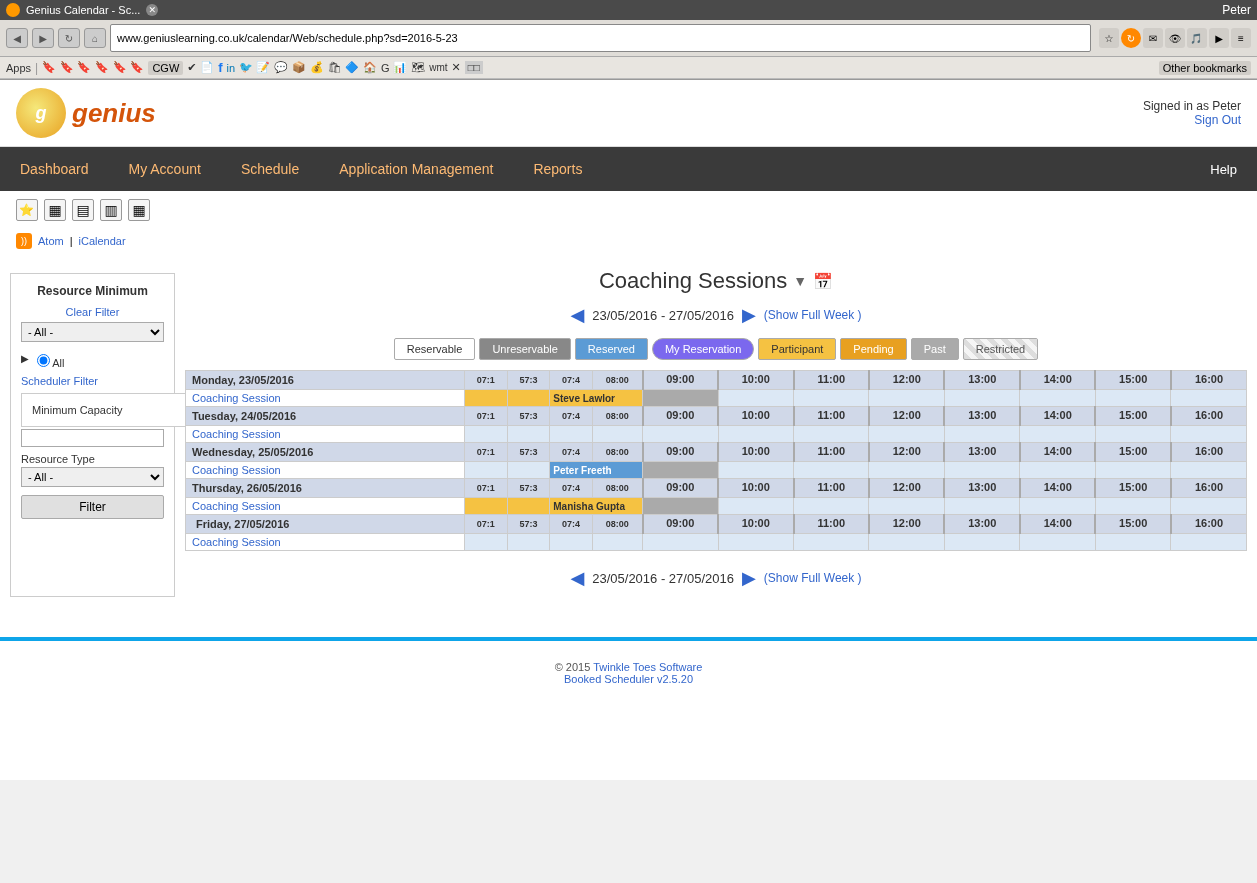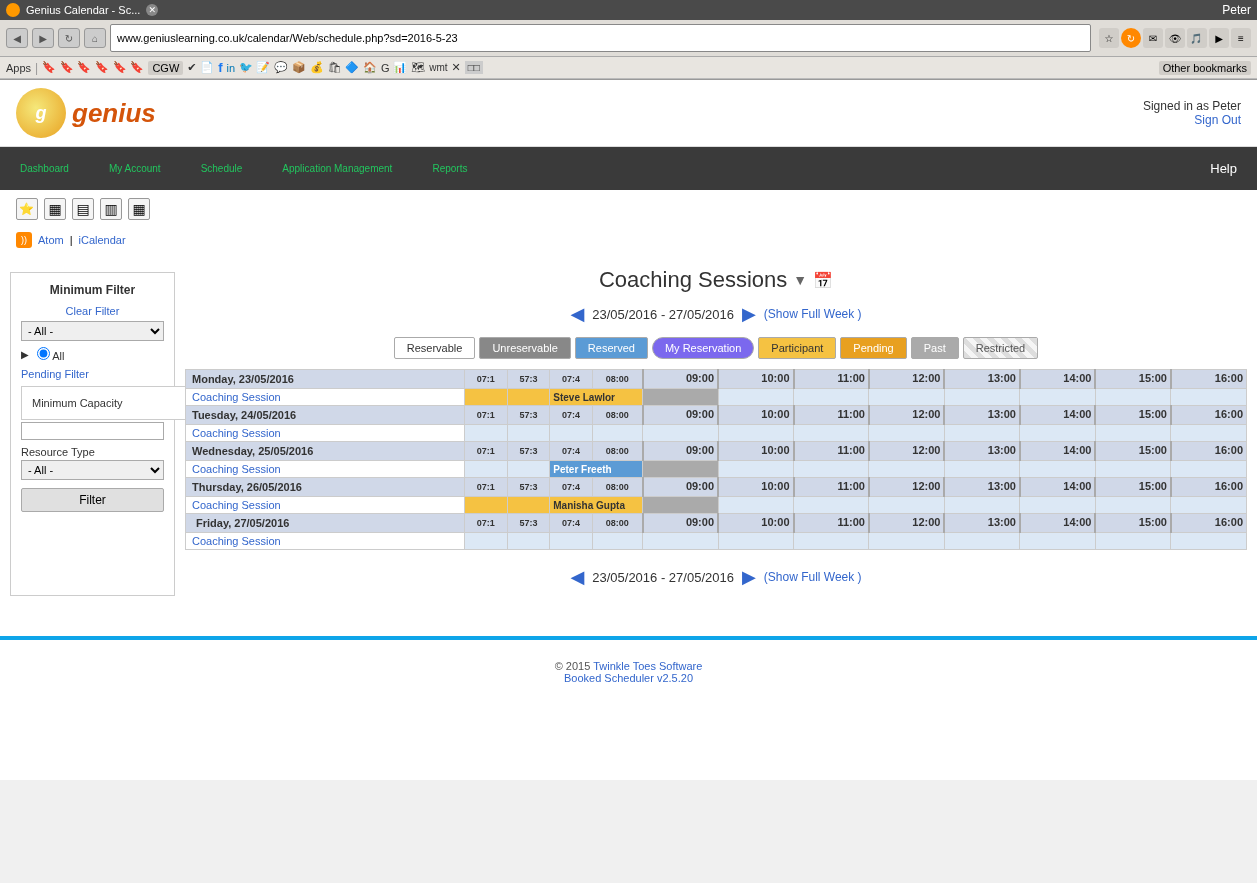--- a/index.html
+++ b/index.html
@@ -25,34 +25,34 @@
 
     
     .site-header { background: white; padding: 8px 16px; display: flex; align-items: center; justify-content: space-between; border-bottom: 1px solid #ddd; }
     .logo-area { display: flex; align-items: center; }
     .user-info { text-align: right; font-size: 12px; color: #333; margin-left: 7px; }
     .user-info a { color: #3366cc; text-decoration: none; }
 
     
     .main-nav { background: #3a3a3a; display: flex; align-items: center; justify-content: space-between; }
     .nav-items { display: flex; }
-    .nav-item { color: #22c55e; padding: 14px 20px; cursor: pointer; font-size: 10px; font-weight: normal; }
+    .nav-item { color: #fdba74; padding: 14px 20px; cursor: pointer; font-size: 14px; font-weight: normal; }
     .nav-help { color: white; padding: 14px 20px; cursor: pointer; font-size: 13px; }
 
     
     .toolbar { padding: 8px 16px; display: flex; align-items: center; gap: 6px; }
     .toolbar-icon { width: 22px; height: 22px; cursor: pointer; border: 1px solid #999; border-radius: 2px; display: flex; align-items: center; justify-content: center; background: #f5f5f5; }
 
     
     .calendar-container { padding: 0 10px 20px 10px; display: flex; gap: 10px; }
     .sidebar { width: 165px; min-width: 165px; background: white; border: 1px solid #ccc; padding: 10px; margin-top: 20px; }
     .sidebar-title { text-align: center; font-weight: bold; font-size: 12px; margin-bottom: 8px; color: #333; }
     .clear-filter-link { color: #3366cc; text-decoration: none; font-size: 11px; display: block; text-align: center; margin-bottom: 4px; }
     .sidebar select { width: 100%; font-size: 11px; padding: 2px; border: 1px solid #aaa; }
-    .sidebar label { font-size: 11px; display: block; margin: 2px 0 2px; color: #333; }
+    .sidebar label { font-size: 11px; display: block; margin: 8px 0 2px; color: #333; }
     .sidebar input[type=text] { width: 100%; font-size: 11px; border: 1px solid #aaa; padding: 2px; }
     .filter-btn { width: 100%; margin-top: 8px; padding: 4px; background: #e0e0e0; border: 1px solid #aaa; cursor: pointer; font-size: 12px; border-radius: 2px; }
     .adv-filter-link { color: #3366cc; text-decoration: none; font-size: 11px; display: block; margin: 4px 0; }
     .radio-group { display: flex; align-items: center; gap: 4px; font-size: 11px; margin: 4px 0; }
     .sidebar-triangle { color: #333; font-size: 10px; margin-right: 4px; }
 
     
     .main-calendar { flex: 1; }
     .cal-title { text-align: center; font-size: 22px; color: #333; margin: 15px 0 10px; display: flex; align-items: center; justify-content: center; gap: 6px; }
     .cal-nav { text-align: center; margin-bottom: 12px; font-size: 13px; display: flex; align-items: center; justify-content: center; gap: 8px; }
@@ -71,21 +71,21 @@
     .legend-item.pending { background: #e8a020; color: white; }
     .legend-item.past { background: #aaa; color: white; }
     .legend-item.restricted { background: repeating-linear-gradient(45deg, #ddd, #ddd 5px, #f5f5f5 5px, #f5f5f5 10px); color: #555; border: 1px solid #aaa; }
 
     
     .schedule-table { width: 100%; border-collapse: collapse; font-size: 11px; }
     .schedule-table td, .schedule-table th { border: 1px solid #ccc; padding: 2px 3px; }
     .day-row td { background: #d0d8e8; font-weight: bold; color: #333; font-size: 11px; }
     .session-row td { background: white; }
     .session-name { color: #3366cc; font-size: 11px; text-decoration: none; cursor: pointer; }
-    .hour-cell { font-size: 10px; color: #3366cc; text-align: right; padding-left: 2px; vertical-align: top; border-left: 2px solid #aaa !important; }
+    .hour-cell { font-size: 10px; color: #3366cc; text-align: center; padding-left: 2px; vertical-align: top; border-left: 2px solid #aaa !important; }
 
     .footer-nav { text-align: center; margin: 16px 0 8px; font-size: 13px; display: flex; align-items: center; justify-content: center; gap: 8px; }
     .site-footer { text-align: center; padding: 20px; font-size: 11px; color: #555; border-top: 4px solid #0ea5e9; margin-top: 20px; }
     .site-footer a { color: #3366cc; text-decoration: none; }
     .atom-feed { display: flex; align-items: center; gap: 6px; padding: 4px 16px; }
     .rss-link { color: #3366cc; font-size: 11px; text-decoration: none; }
     .col-time { width: 26px; text-align: center; font-size: 10px; }
   </style>
 </head>
 <body>
@@ -188,33 +188,33 @@
   <div class="atom-feed">
     <span style="width:16px;height:16px;background:#f80;border-radius:3px;display:inline-block;font-size:9px;color:white;text-align:center;line-height:16px;">))</span>
     <a href="#" class="rss-link">Atom</a>
     <span style="font-size:11px;">|</span>
     <a href="#" class="rss-link">iCalendar</a>
   </div>
 
   <div class="calendar-container">
 
     <div class="sidebar">
-      <div class="sidebar-title">Minimum Filter</div>
+      <div class="sidebar-title">Resource Minimum</div>
       <a href="#" class="clear-filter-link">Clear Filter</a>
       <select>
         <option>- All -</option>
       </select>
       <div class="radio-group">
         <span class="sidebar-triangle">▶</span>
         <label>
           <input type="radio" checked="" style="">
           <span>All</span>
         </label>
       </div>
-      <a href="#" class="adv-filter-link">Pending Filter</a>
+      <a href="#" class="adv-filter-link">Scheduler Filter</a>
       <label class="sidebar label" style="font-size:11px;display:block;margin:6px 0 2px;color:#333;">Minimum Capacity</label>
       <input type="text" style="width: 100%; font-size: 11px; border: 1px solid rgb(170, 170, 170); padding: 2px;">
       <label style="font-size:11px;display:block;margin:6px 0 2px;color:#333;">Resource Type</label>
       <select style="width:100%;font-size:11px;">
         <option>- All -</option>
       </select>
       <button class="filter-btn">Filter</button>
     </div>
 
     <div class="main-calendar">

